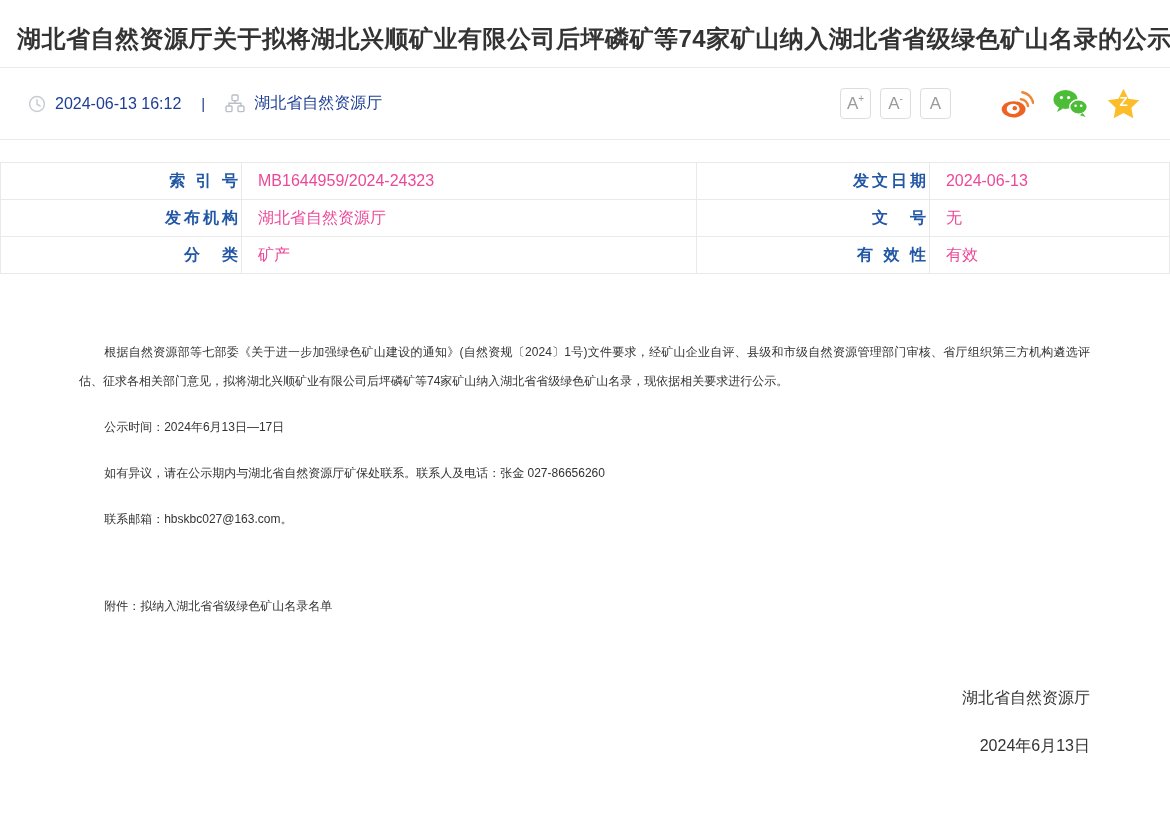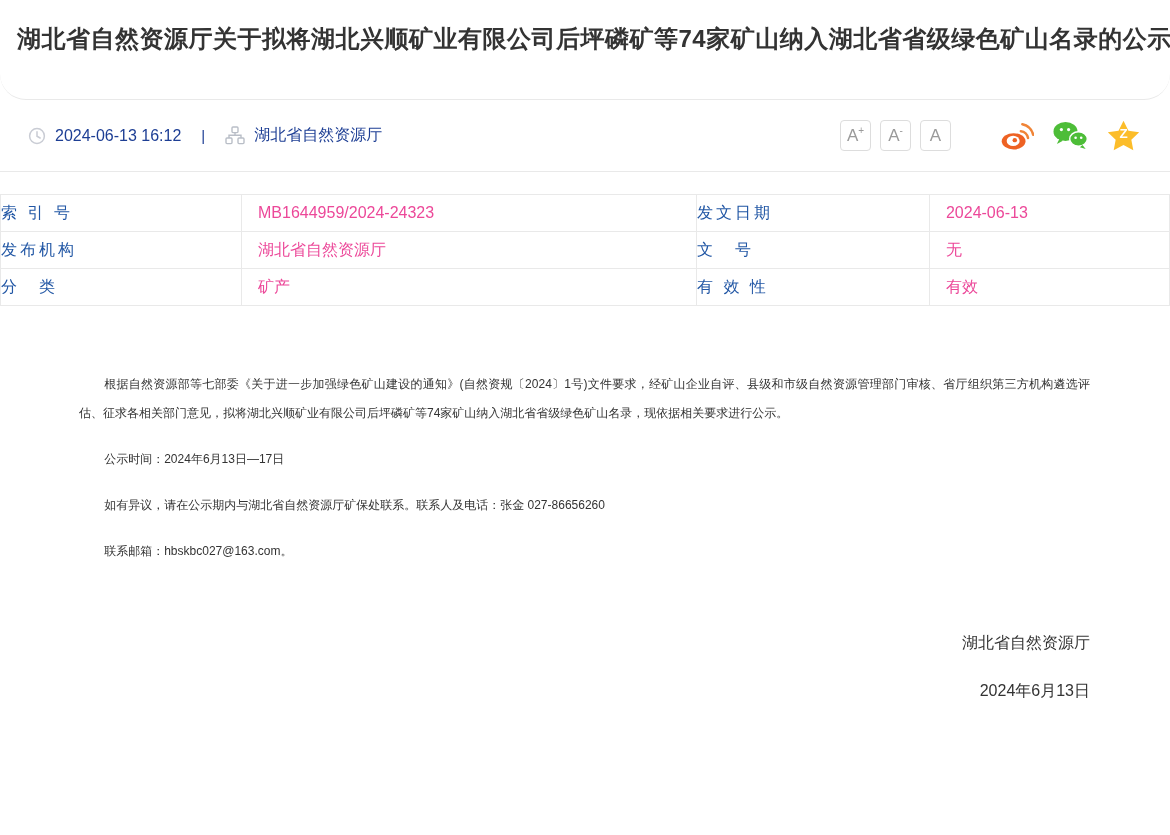--- a/index.html
+++ b/index.html
@@ -3,21 +3,21 @@
 <meta charset="utf-8">
 <style>
   * { margin:0; padding:0; box-sizing:border-box; }
   html,body { background:#fff; }
   .page {
     width:1170px; height:835px; margin:0 auto; background:#fff;
     font-family:"Liberation Sans","DejaVu Sans",sans-serif;
     color:#333; overflow:hidden;
   }
   
-  .doc-header { height:100px; border-bottom:1px solid #e9e9e9; padding:22px 16px 0 17px;border-radius:26px; }
+  .doc-header { height:68px; border-bottom:1px solid #e9e9e9; padding:22px 16px 0 17px; }
   .doc-title { font-size:24px; font-weight:bold; color:#333; line-height:34px; letter-spacing:0.5px; white-space:nowrap; }
   
   .meta-bar {
     height:72px; border-bottom:1px solid #e9e9e9;
     display:flex; align-items:center; justify-content:space-between;
     padding:0 30px 0 28px;
     gap:37px;
   }
   .meta-left { display:flex; align-items:center; font-size:16px; color:#1d3e94; }
   .meta-left .icon { display:inline-flex; margin-right:9px; }
@@ -29,21 +29,21 @@
     color:#9a9a9a; font-size:17px; font-family:"Liberation Sans","DejaVu Sans",sans-serif;
     display:inline-flex; align-items:center; justify-content:center;
     margin-right:9px; cursor:pointer; line-height:1;
   }
   .font-btn sup { font-size:10px; position:relative; top:-5px; }
   .share-group { display:flex; align-items:center; margin-left:22px; }
   .share-icon { display:inline-flex; align-items:center; justify-content:center; margin-left:19px; cursor:pointer; }
   
   .info-table { width:100%; border-collapse:collapse; margin-top:22px; table-layout:fixed; }
   .info-table td { border:1px solid #e9e9e9; height:37px; font-size:16px; }
-  .info-table td.lbl { text-align:left; color:#2257a5; letter-spacing:3px; }
+  .info-table td.lbl { text-align:right; color:#2257a5; letter-spacing:3px;font-weight:bold; }
   .info-table td.val { padding-left:16px; color:#ec4899; }
   .col-l1 { width:240px; } .col-v1 { width:453px; } .col-l2 { width:232px; } .col-v2 { width:239px; }
   
   .article { margin:64px 80px 0 79px; font-size:12px; line-height:29px; color:#333; }
   .article p { text-indent:2.1em; margin-bottom:17px; text-align:justify; }
   .article p.attachment-line { margin-top:58px; margin-bottom:0; }
   .attachment-link { color:#333; text-decoration:none; cursor:pointer; }
   
   .signature { margin:62px 80px 0 0; text-align:right; font-size:16px; color:#333; line-height:29px; }
   .signature .sig-date { margin-top:19px; }
@@ -145,20 +145,21 @@
       <td class="val">有效</td>
     </tr>
   </tbody>
     </table>
 
   <div class="article">
     <p>根据自然资源部等七部委《关于进一步加强绿色矿山建设的通知》(自然资规〔2024〕1号)文件要求，经矿山企业自评、县级和市级自然资源管理部门审核、省厅组织第三方机构遴选评估、征求各相关部门意见，拟将湖北兴顺矿业有限公司后坪磷矿等74家矿山纳入湖北省省级绿色矿山名录，现依据相关要求进行公示。</p>
     <p>公示时间：2024年6月13日—17日</p>
     <p>如有异议，请在公示期内与湖北省自然资源厅矿保处联系。联系人及电话：张金 027-86656260</p>
     <p>联系邮箱：hbskbc027@163.com。</p>
+    <p class="attachment-line"><span>附件：</span><a class="attachment-link">拟纳入湖北省省级绿色矿山名录名单</a></p>
   </div>
 
   <div class="signature">
     <div class="sig-agency">湖北省自然资源厅</div>
     <div class="sig-date">2024年6月13日</div>
   </div>
 
 </div>
 
 </body></html>

